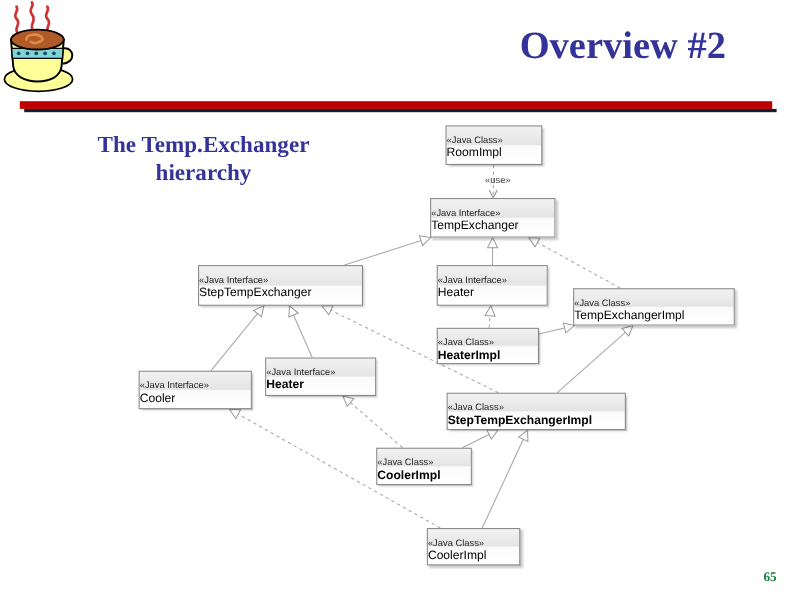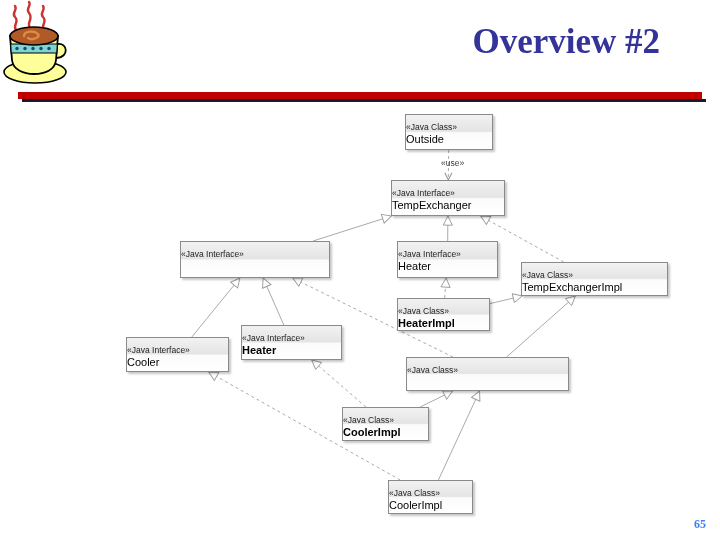--- a/index.html
+++ b/index.html
@@ -120,21 +120,21 @@
   }
 
   
   #page-number {
     position: absolute;
     right: 14px;
     bottom: 8px;
     font-family: "Liberation Serif", serif;
     font-size: 12px;
     font-weight: bold;
-    color: #3b82f6;
+    color: #15803d;
   }
 </style>
 </head>
 <body>
 
 <div id="logo">
   <svg width="78" height="92" viewBox="0 0 78 92" xmlns="http://www.w3.org/2000/svg">
 
     <g fill="none" stroke="#cc3333" stroke-width="2.4" stroke-linecap="round">
       <path d="M14 30 C 10 25, 18 22, 13 17 C 9 13, 16 10, 13 6"></path>
@@ -160,21 +160,22 @@
     <ellipse cx="32" cy="36" rx="24" ry="9" fill="#b05a28" stroke="#000000" stroke-width="1.6"></ellipse>
     <path d="M22 36 C 22 31, 32 30, 36 34 C 39 37, 30 41, 26 38" fill="none" stroke="#e08a4a" stroke-width="2.4" stroke-linecap="round"></path>
   </svg>
 </div>
 
 <div id="slide-title">Overview #2</div>
 <div id="title-rule"></div>
 <div id="title-rule-shadow"></div>
 
 <div id="caption">
-  <br>
+  <span>The Temp.Exchanger</span><br>
+  <span>hierarchy</span>
 </div>
 
 <div id="uml">
   <svg id="uml-svg" width="720" height="540" xmlns="http://www.w3.org/2000/svg">
     <defs>
       <marker id="hollow-tri" viewBox="0 0 12 12" refX="11" refY="6" markerWidth="11" markerHeight="11" orient="auto-start-reverse">
         <path d="M1 1 L11 6 L1 11 z" fill="#ffffff" stroke="#9a9a9a" stroke-width="1"></path>
       </marker>
       <marker id="open-arrow" viewBox="0 0 10 10" refX="9" refY="5" markerWidth="9" markerHeight="9" orient="auto-start-reverse">
         <path d="M1 1 L9 5 L1 9" fill="none" stroke="#9a9a9a" stroke-width="1.2"></path>
@@ -193,28 +194,29 @@
         <line x1="506.6" y1="357.0" x2="575.4" y2="296.0" stroke="#aaaaaa" stroke-width="1" marker-end="url(#hollow-tri)"></line>
         <line x1="365.9" y1="407.0" x2="311.7" y2="360.0" stroke="#aaaaaa" stroke-width="1" stroke-dasharray="3,3" marker-end="url(#hollow-tri)"></line>
         <line x1="420.2" y1="407.0" x2="452.8" y2="391.0" stroke="#aaaaaa" stroke-width="1" marker-end="url(#hollow-tri)"></line>
         <line x1="400.3" y1="480.0" x2="208.6" y2="372.0" stroke="#aaaaaa" stroke-width="1" stroke-dasharray="3,3" marker-end="url(#hollow-tri)"></line>
         <line x1="438.4" y1="480.0" x2="479.6" y2="391.0" stroke="#aaaaaa" stroke-width="1" marker-end="url(#hollow-tri)"></line>
       </g>
   </svg>
   <div id="box-layer">
       <div class="uml-box" style="left: 405px; top: 114px; width: 88px; height: 36px;">
         <span class="uml-stereo">«Java Class»</span>
-        <span class="uml-name">Outside</span>
+        <span class="uml-name">RoomImpl</span>
       </div>
       <div class="uml-box" style="left: 391px; top: 180px; width: 114px; height: 36px;">
         <span class="uml-stereo">«Java Interface»</span>
         <span class="uml-name">TempExchanger</span>
       </div>
       <div class="uml-box" style="left: 180px; top: 241px; width: 150px; height: 37px;">
         <span class="uml-stereo">«Java Interface»</span>
+        <span class="uml-name">StepTempExchanger</span>
       </div>
       <div class="uml-box" style="left: 397px; top: 241px; width: 101px; height: 37px;">
         <span class="uml-stereo">«Java Interface»</span>
         <span class="uml-name">Heater</span>
       </div>
       <div class="uml-box" style="left: 521px; top: 262px; width: 147px; height: 34px;">
         <span class="uml-stereo">«Java Class»</span>
         <span class="uml-name">TempExchangerImpl</span>
       </div>
       <div class="uml-box" style="left: 397px; top: 298px; width: 93px; height: 33px;">
@@ -224,20 +226,21 @@
       <div class="uml-box" style="left: 126px; top: 337px; width: 103px; height: 35px;">
         <span class="uml-stereo">«Java Interface»</span>
         <span class="uml-name">Cooler</span>
       </div>
       <div class="uml-box" style="left: 241px; top: 325px; width: 101px; height: 35px;">
         <span class="uml-stereo">«Java Interface»</span>
         <span class="uml-name bold">Heater</span>
       </div>
       <div class="uml-box" style="left: 406px; top: 357px; width: 163px; height: 34px;">
         <span class="uml-stereo">«Java Class»</span>
+        <span class="uml-name bold">StepTempExchangerImpl</span>
       </div>
       <div class="uml-box" style="left: 342px; top: 407px; width: 87px; height: 34px;">
         <span class="uml-stereo">«Java Class»</span>
         <span class="uml-name bold">CoolerImpl</span>
       </div>
       <div class="uml-box" style="left: 388px; top: 480px; width: 85px; height: 34px;">
         <span class="uml-stereo">«Java Class»</span>
         <span class="uml-name">CoolerImpl</span>
       </div>
     </div>

